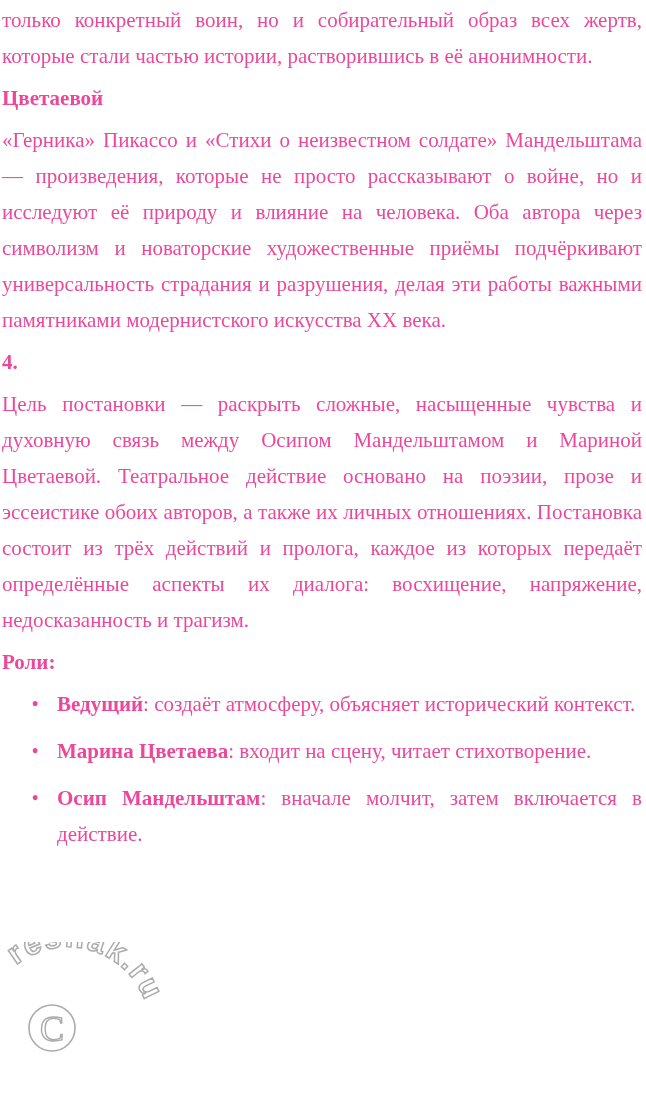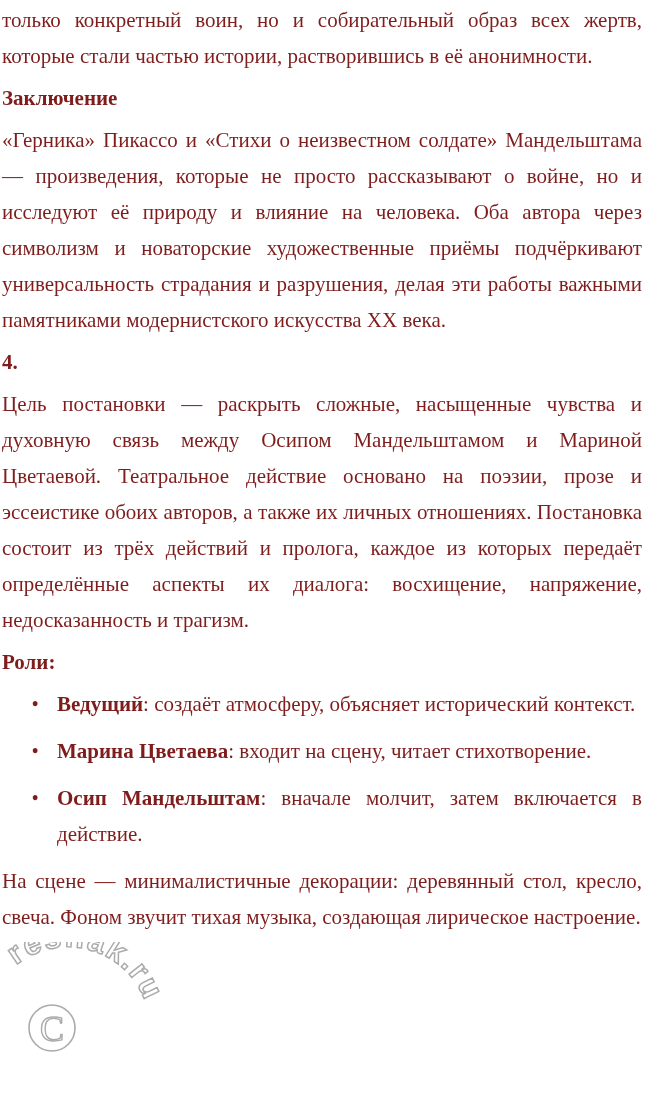--- a/index.html
+++ b/index.html
@@ -11,21 +11,21 @@
     position: relative;
     width: 646px;
     height: 1101px;
     background: #ffffff;
     overflow: hidden;
     box-sizing: border-box;
     padding: 2px 4px 0 2px;
     font-family: "Liberation Serif", "DejaVu Serif", serif;
     font-size: 21px;
     line-height: 36px;
-    color: #7f1d1d;
+    color: #ec4899;
   }
   .page p, .page ul {
     position: relative;
     z-index: 1;
   }
   p {
     margin: 0 0 6px 0;
     text-align: justify;
   }
   p.bold, .b {
@@ -60,21 +60,21 @@
     pointer-events: none;
   }
 </style>
 </head>
 <body>
 
 <div class="page">
 
   <p>только конкретный воин, но и собирательный образ всех жертв, которые стали частью истории, растворившись в её анонимности.</p>
 
-  <p class="bold">Заключение</p>
+  <p class="bold">Цветаевой</p>
 
   <p>«Герника» Пикассо и «Стихи о неизвестном солдате» Мандельштама — произведения, которые не просто рассказывают о войне, но и исследуют её природу и влияние на человека. Оба автора через символизм и новаторские художественные приёмы подчёркивают универсальность страдания и разрушения, делая эти работы важными памятниками модернистского искусства XX века.</p>
 
   <p class="bold">4.</p>
 
 
   <p>Цель постановки — раскрыть сложные, насыщенные чувства и духовную связь между Осипом Мандельштамом и Мариной Цветаевой. Театральное действие основано на поэзии, прозе и эссеистике обоих авторов, а также их личных отношениях. Постановка состоит из трёх действий и пролога, каждое из которых передаёт определённые аспекты их диалога: восхищение, напряжение, недосказанность и трагизм.</p>
 
 
   <p class="bold">Роли:</p>
@@ -85,21 +85,20 @@
     </li>
     <li>
       <span class="bullet">•</span><span class="b">Марина Цветаева</span><span>: входит на сцену, читает стихотворение.</span>
     </li>
     <li>
       <span class="bullet">•</span><span class="b">Осип Мандельштам</span><span>: вначале молчит, затем включается в действие.</span>
     </li>
   </ul>
 
 
-  <p class="scene-para">На сцене — минималистичные декорации: деревянный стол, кресло, свеча. Фоном звучит тихая музыка, создающая лирическое настроение.</p>
 
   <svg class="watermark" width="190" height="159" viewBox="0 0 190 159">
     <defs>
       <path id="wm-arc" d="M 13 26 A 82 82 0 0 1 148 104" fill="none"></path>
     </defs>
     <circle cx="52" cy="86" r="23" fill="rgba(255,255,255,0.55)" stroke="#ababab" stroke-width="1.6"></circle>
     <text x="52" y="99" text-anchor="middle" font-family="Liberation Serif, serif" font-size="36" fill="rgba(255,255,255,0.55)" stroke="#ababab" stroke-width="1.4">C</text>
     <text font-family="Liberation Sans, sans-serif" font-size="31" font-weight="bold" letter-spacing="2" fill="rgba(255,255,255,0.55)" stroke="#ababab" stroke-width="1.5">
       <textPath href="#wm-arc" startOffset="4">reshak.ru</textPath>
     </text>

